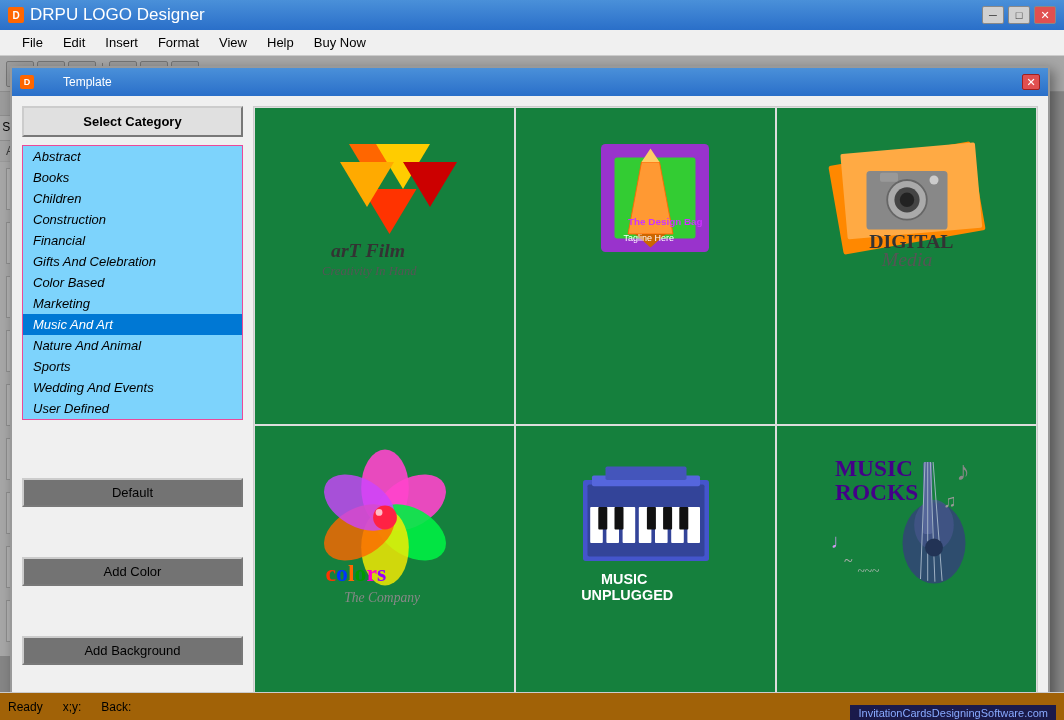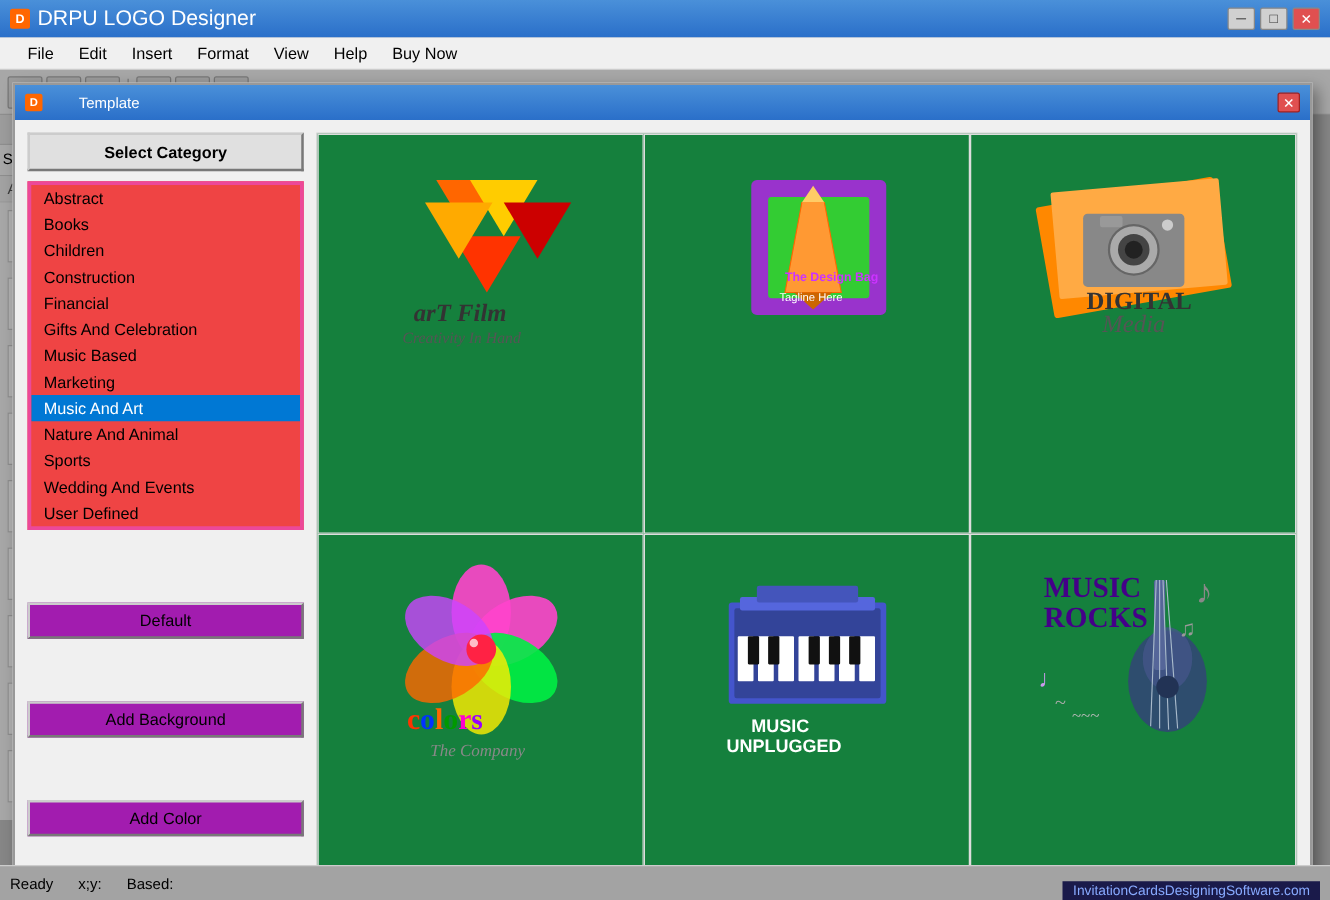--- a/index.html
+++ b/index.html
@@ -225,42 +225,43 @@
     .select-category-btn {
       background: #e0e0e0;
       border: 2px outset #ccc;
       padding: 6px 12px;
       font-size: 13px;
       cursor: pointer;
       text-align: center;
       font-weight: bold;
     }
     .category-list {
-      background: #ef4444;
-      border: 3px solid #ec4899;
+      background: #7dd3fc;
+      border: 1px solid #ec4899;
       flex: 1;
       overflow-y: auto;
       min-height: 200px;
+      font-style: italic;
     }
     .category-item {
       padding: 3px 10px;
       cursor: pointer;
       font-size: 13px;
       white-space: nowrap;
     }
     .category-item.selected { background: #0078d4; color: white; }
 
     .action-buttons {
       display: flex;
       flex-direction: column;
       gap: 6px;
       margin-top: 6px;
     }
     .action-btn {
-      background: #a21caf;
+      background: #737373;
       border: 2px outset #ccc;
       padding: 5px;
       font-size: 13px;
       cursor: pointer;
       text-align: center;
       margin-top: 44px;
     }
 
     
     .template-grid {
@@ -296,21 +297,21 @@
       background: #e0e0e0;
       border: 2px outset #ccc;
       font-size: 13px;
       cursor: pointer;
       min-width: 70px;
       text-align: center;
     }
 
     
     .status-bar {
-      background: #a3a3a3;
+      background: #a16207;
       border-top: 1px solid #ccc;
       height: 28px;
       display: flex;
       align-items: center;
       padding: 0 8px;
       font-size: 12px;
       position: absolute;
       bottom: 0;
       left: 0;
       right: 0;
@@ -400,32 +401,32 @@
 
         <div class="dialog-sidebar">
           <button class="select-category-btn">Select Category</button>
           <div class="category-list">
             <div class="category-item">Abstract</div>
             <div class="category-item">Books</div>
             <div class="category-item">Children</div>
             <div class="category-item">Construction</div>
             <div class="category-item">Financial</div>
             <div class="category-item">Gifts And Celebration</div>
-            <div class="category-item">Music Based</div>
+            <div class="category-item">Color Based</div>
             <div class="category-item">Marketing</div>
             <div class="category-item selected">Music And Art</div>
             <div class="category-item">Nature And Animal</div>
             <div class="category-item">Sports</div>
             <div class="category-item">Wedding And Events</div>
             <div class="category-item">User Defined</div>
           </div>
           <div class="action-buttons">
             <button class="action-btn">Default</button>
+            <button class="action-btn">Add Color</button>
             <button class="action-btn">Add Background</button>
-            <button class="action-btn">Add Color</button>
             <button class="action-btn">Create Your Own</button>
           </div>
         </div>
 
         <div class="template-grid">
 
           <div class="template-cell">
             <svg viewBox="0 0 200 200" width="180" height="180">
 
               <polygon points="60,40 120,40 90,90" fill="#ff6600"></polygon>
@@ -545,16 +546,16 @@
       </div>
 
     </div>
   </div>
 </div>
 
 <div class="status-bar">
   <div class="status-left">
     <span>Ready</span>
     <span>x;y:</span>
-    <span>Based:</span>
+    <span>Back:</span>
   </div>
   <div class="status-right">InvitationCardsDesigningSoftware.com</div>
 </div>
 
 </body></html>

